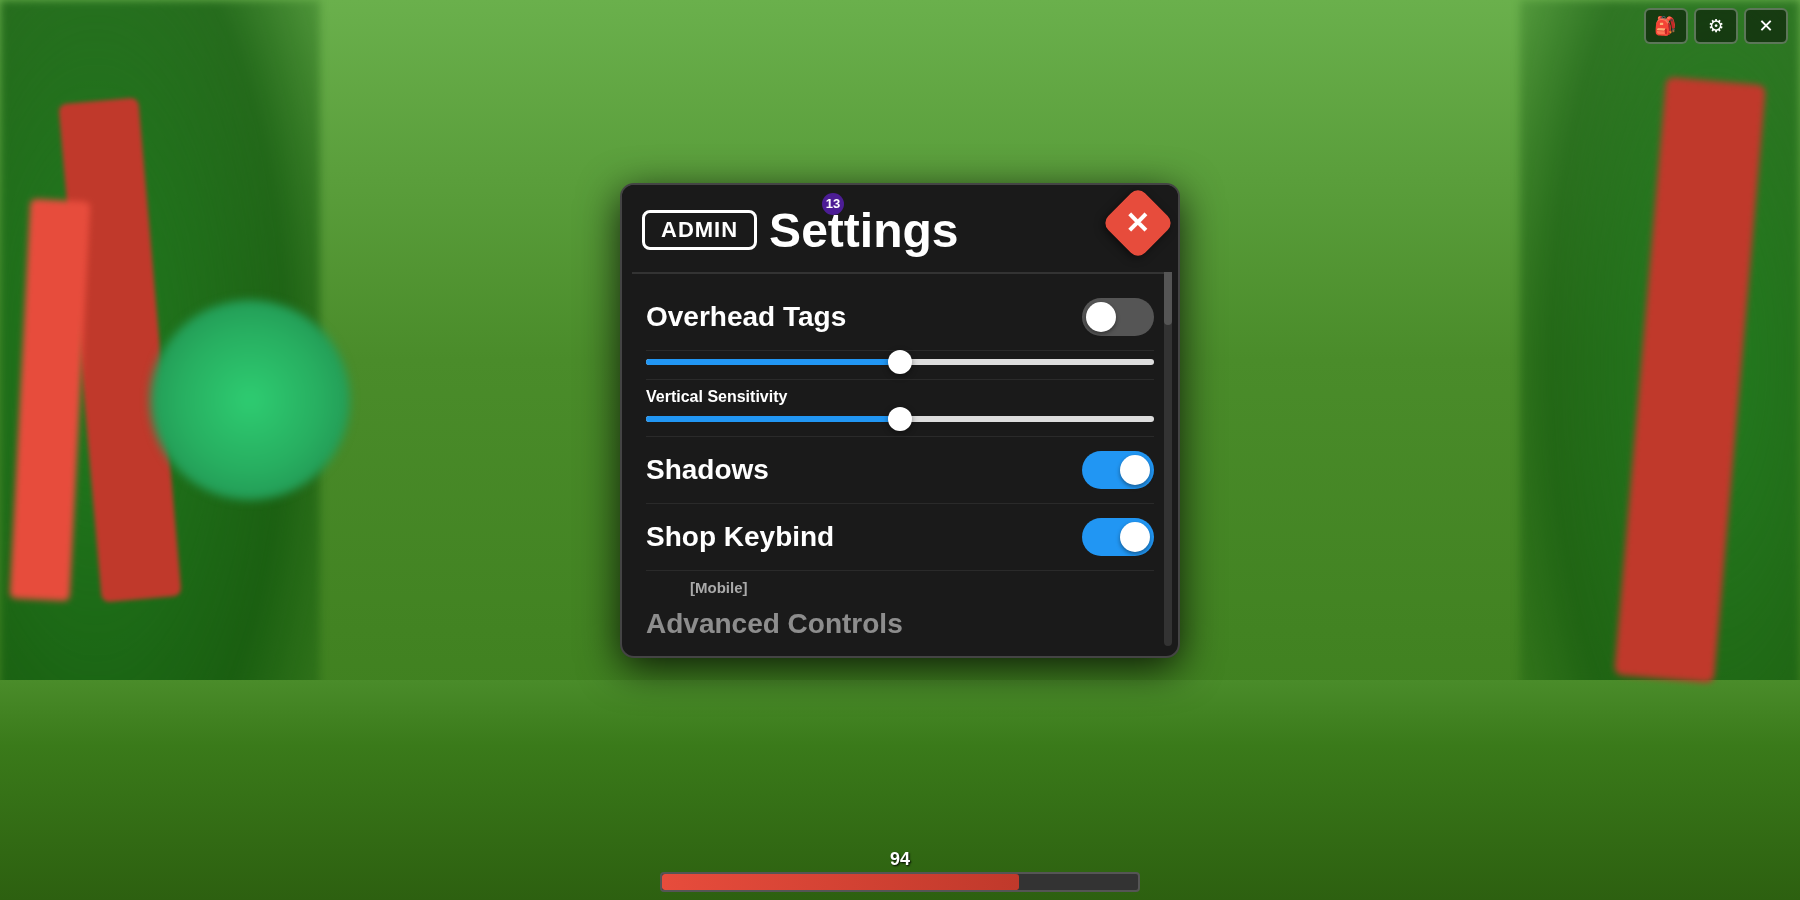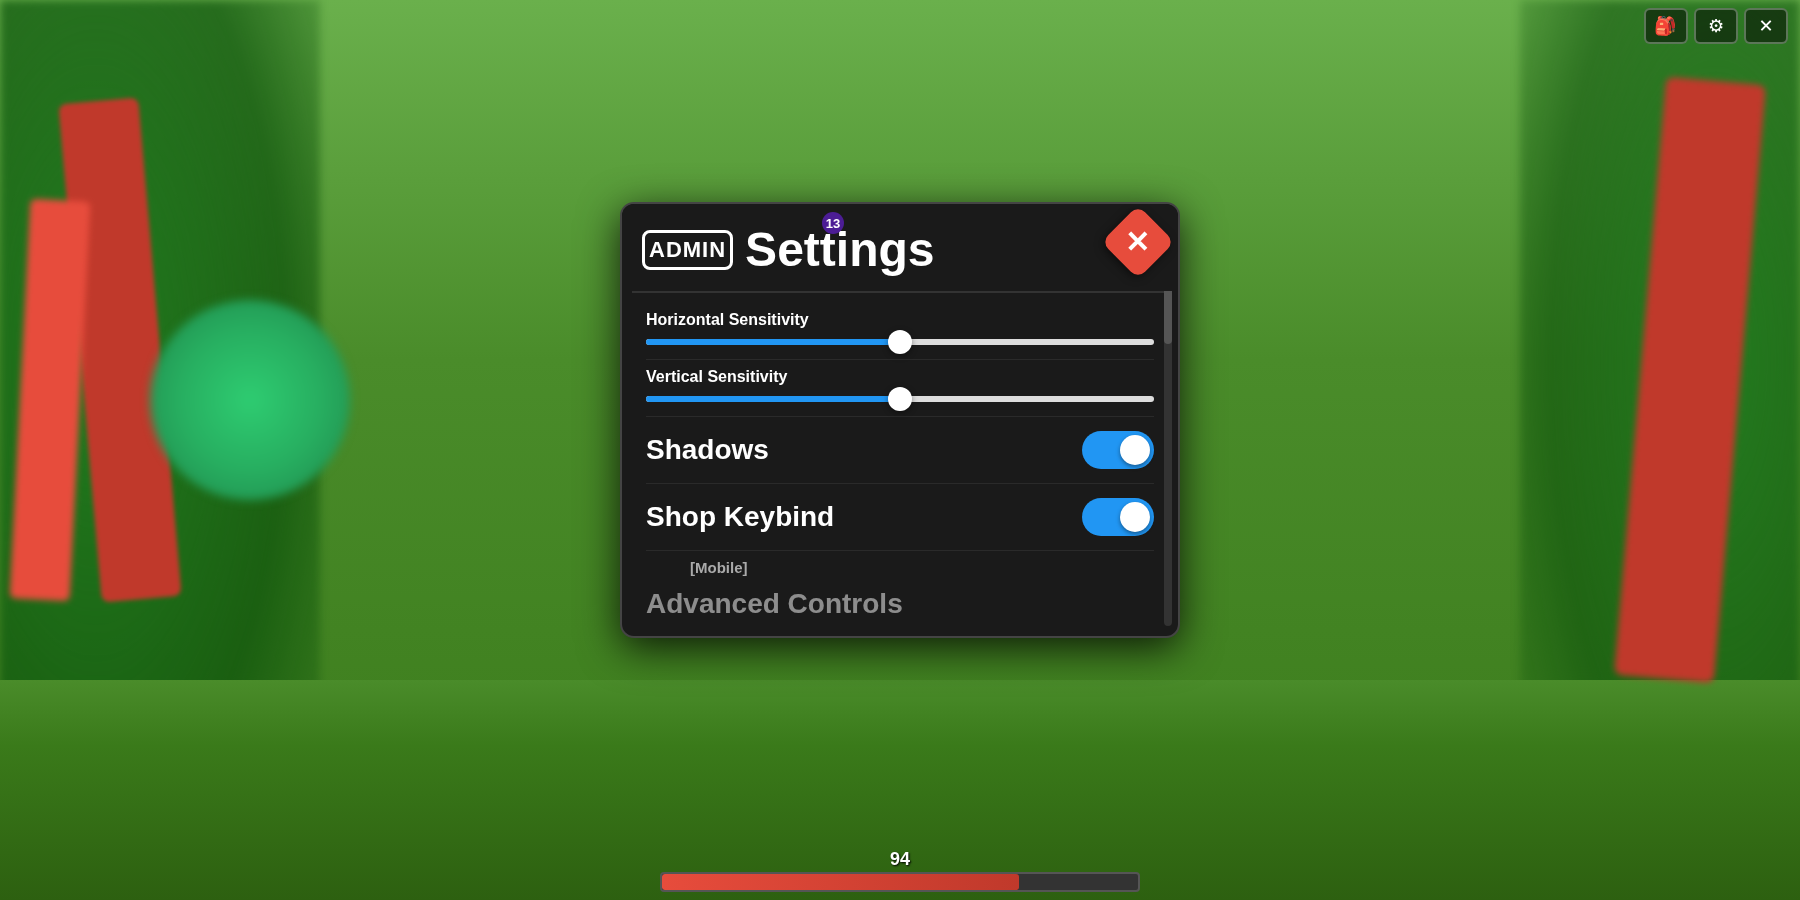--- a/index.html
+++ b/index.html
@@ -188,21 +188,21 @@
       gap: 12px;
       padding: 18px 20px 14px 20px;
       background: #1a1a1a;
       position: relative;
     }
 
     .admin-badge {
       background: #1a1a1a;
       border: 3px solid white;
       border-radius: 8px;
-      padding: 4px 4px;
+      padding: 4px 16px;
       color: white;
       font-size: 22px;
       font-weight: 900;
       font-family: 'Arial Black', Arial, sans-serif;
       letter-spacing: 1px;
     }
 
     .settings-title {
       color: white;
       font-size: 48px;
@@ -443,23 +443,28 @@
       <div class="notification-badge">13</div>
       <button class="close-btn">
         <span class="close-x">✕</span>
       </button>
     </div>
 
     <div class="divider"></div>
 
     <div class="settings-content">
 
+      <div class="setting-row">
+        <span class="setting-label">Overhead Tags</span>
+        <div class="toggle off">
+          <div class="toggle-knob"></div>
+        </div>
+      </div>
 
       <div class="slider-section">
-        <div class="slider-label">Horizontal Sensitivity</div>
         <div class="slider-track">
           <div class="slider-fill" style="width: 50%"></div>
           <div class="slider-thumb" style="left: 50%"></div>
         </div>
       </div>
 
       <div class="slider-section">
         <div class="slider-label">Vertical Sensitivity</div>
         <div class="slider-track">
           <div class="slider-fill" style="width: 50%"></div>

